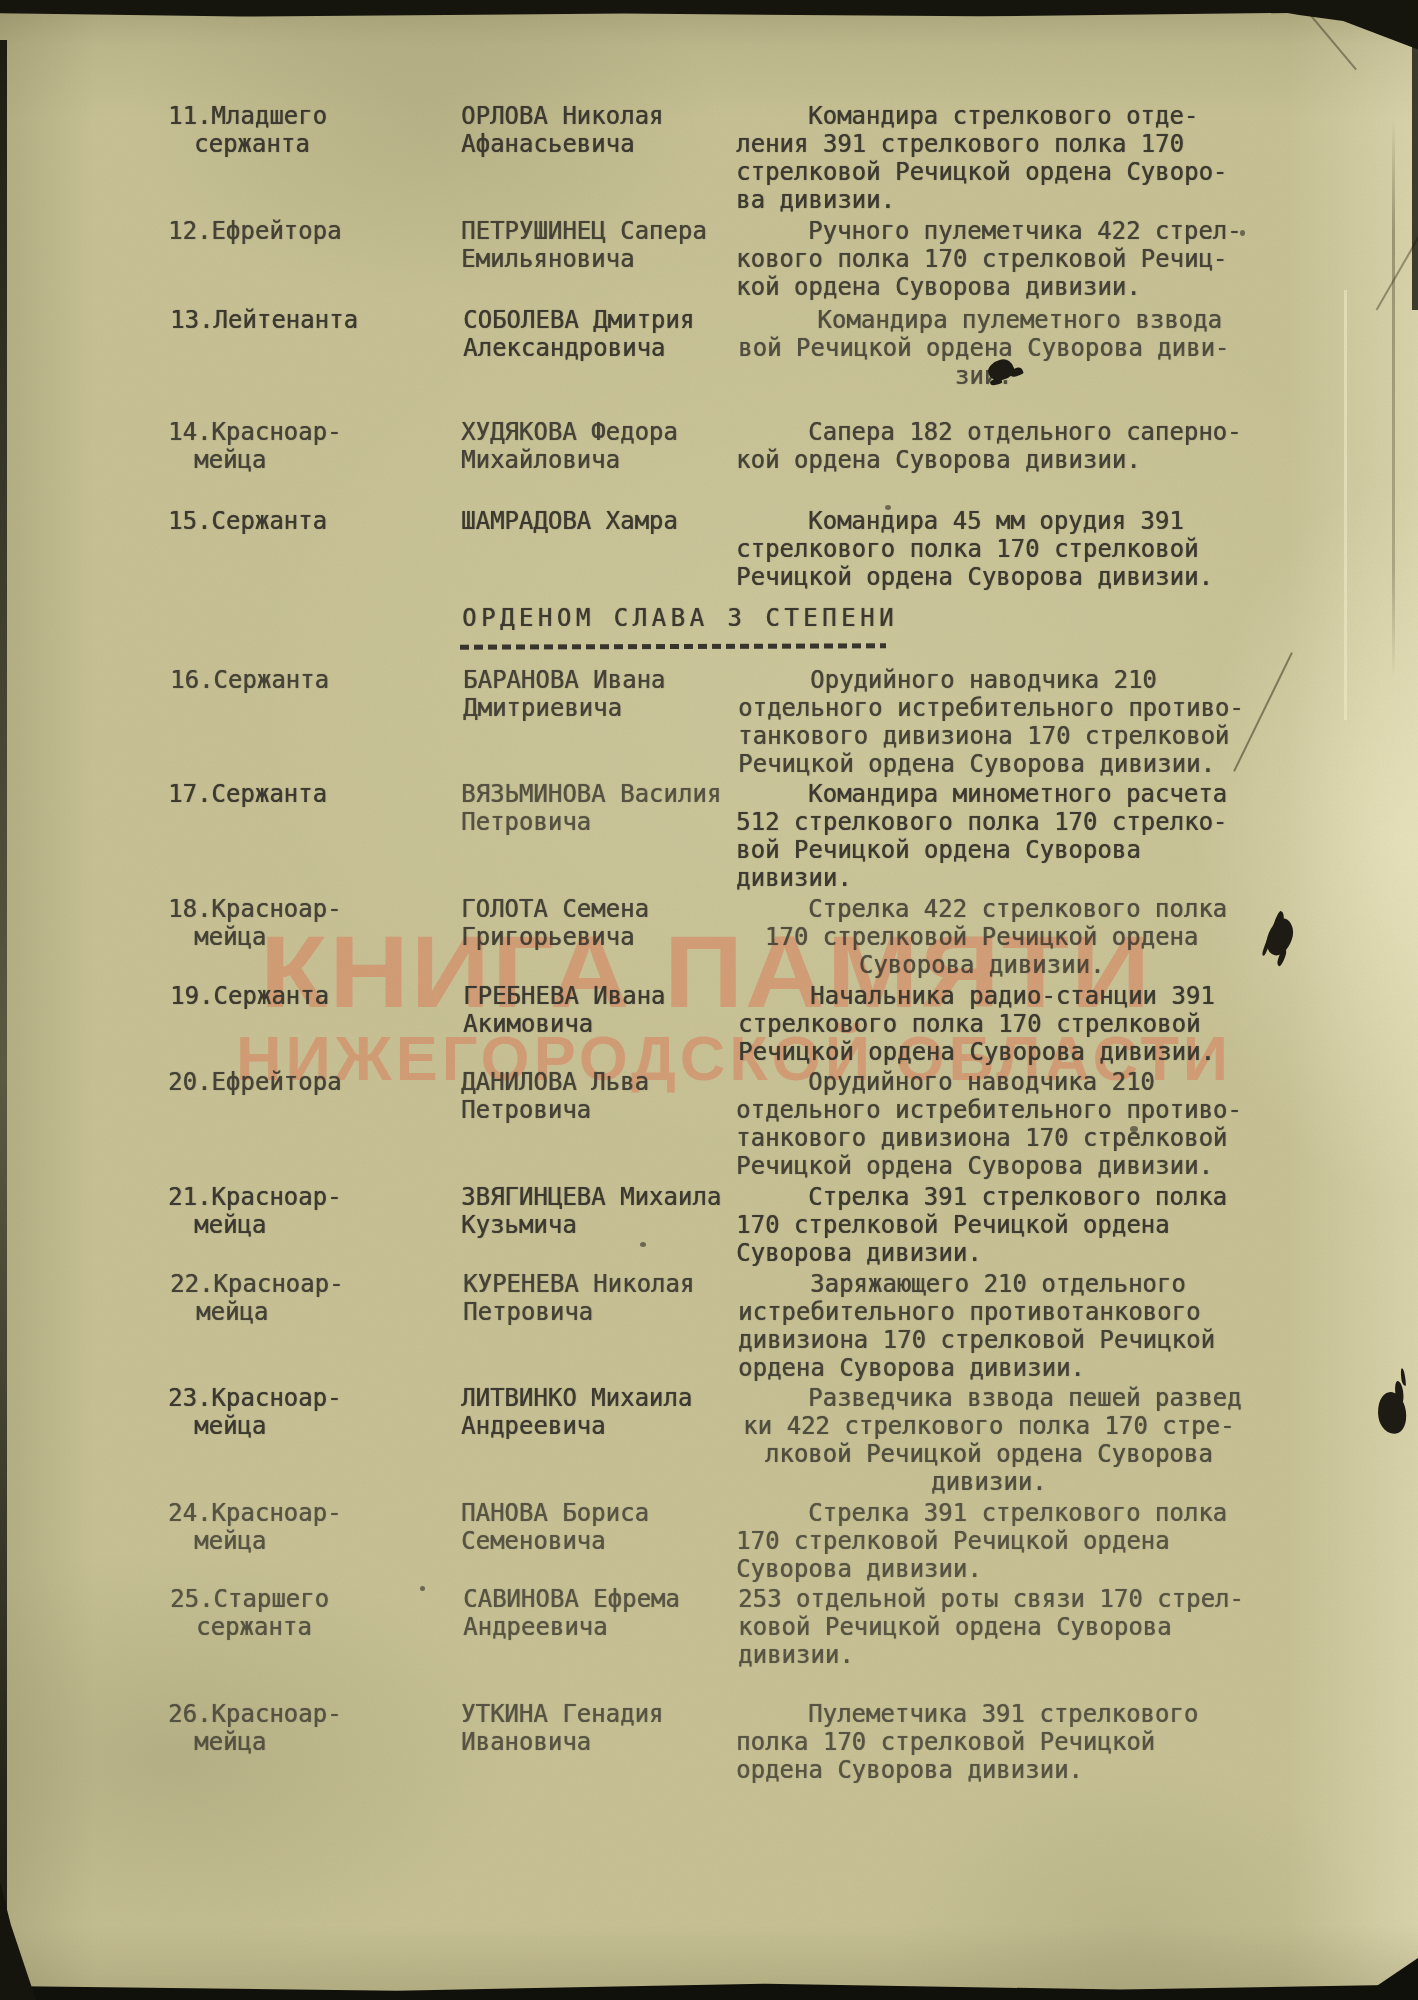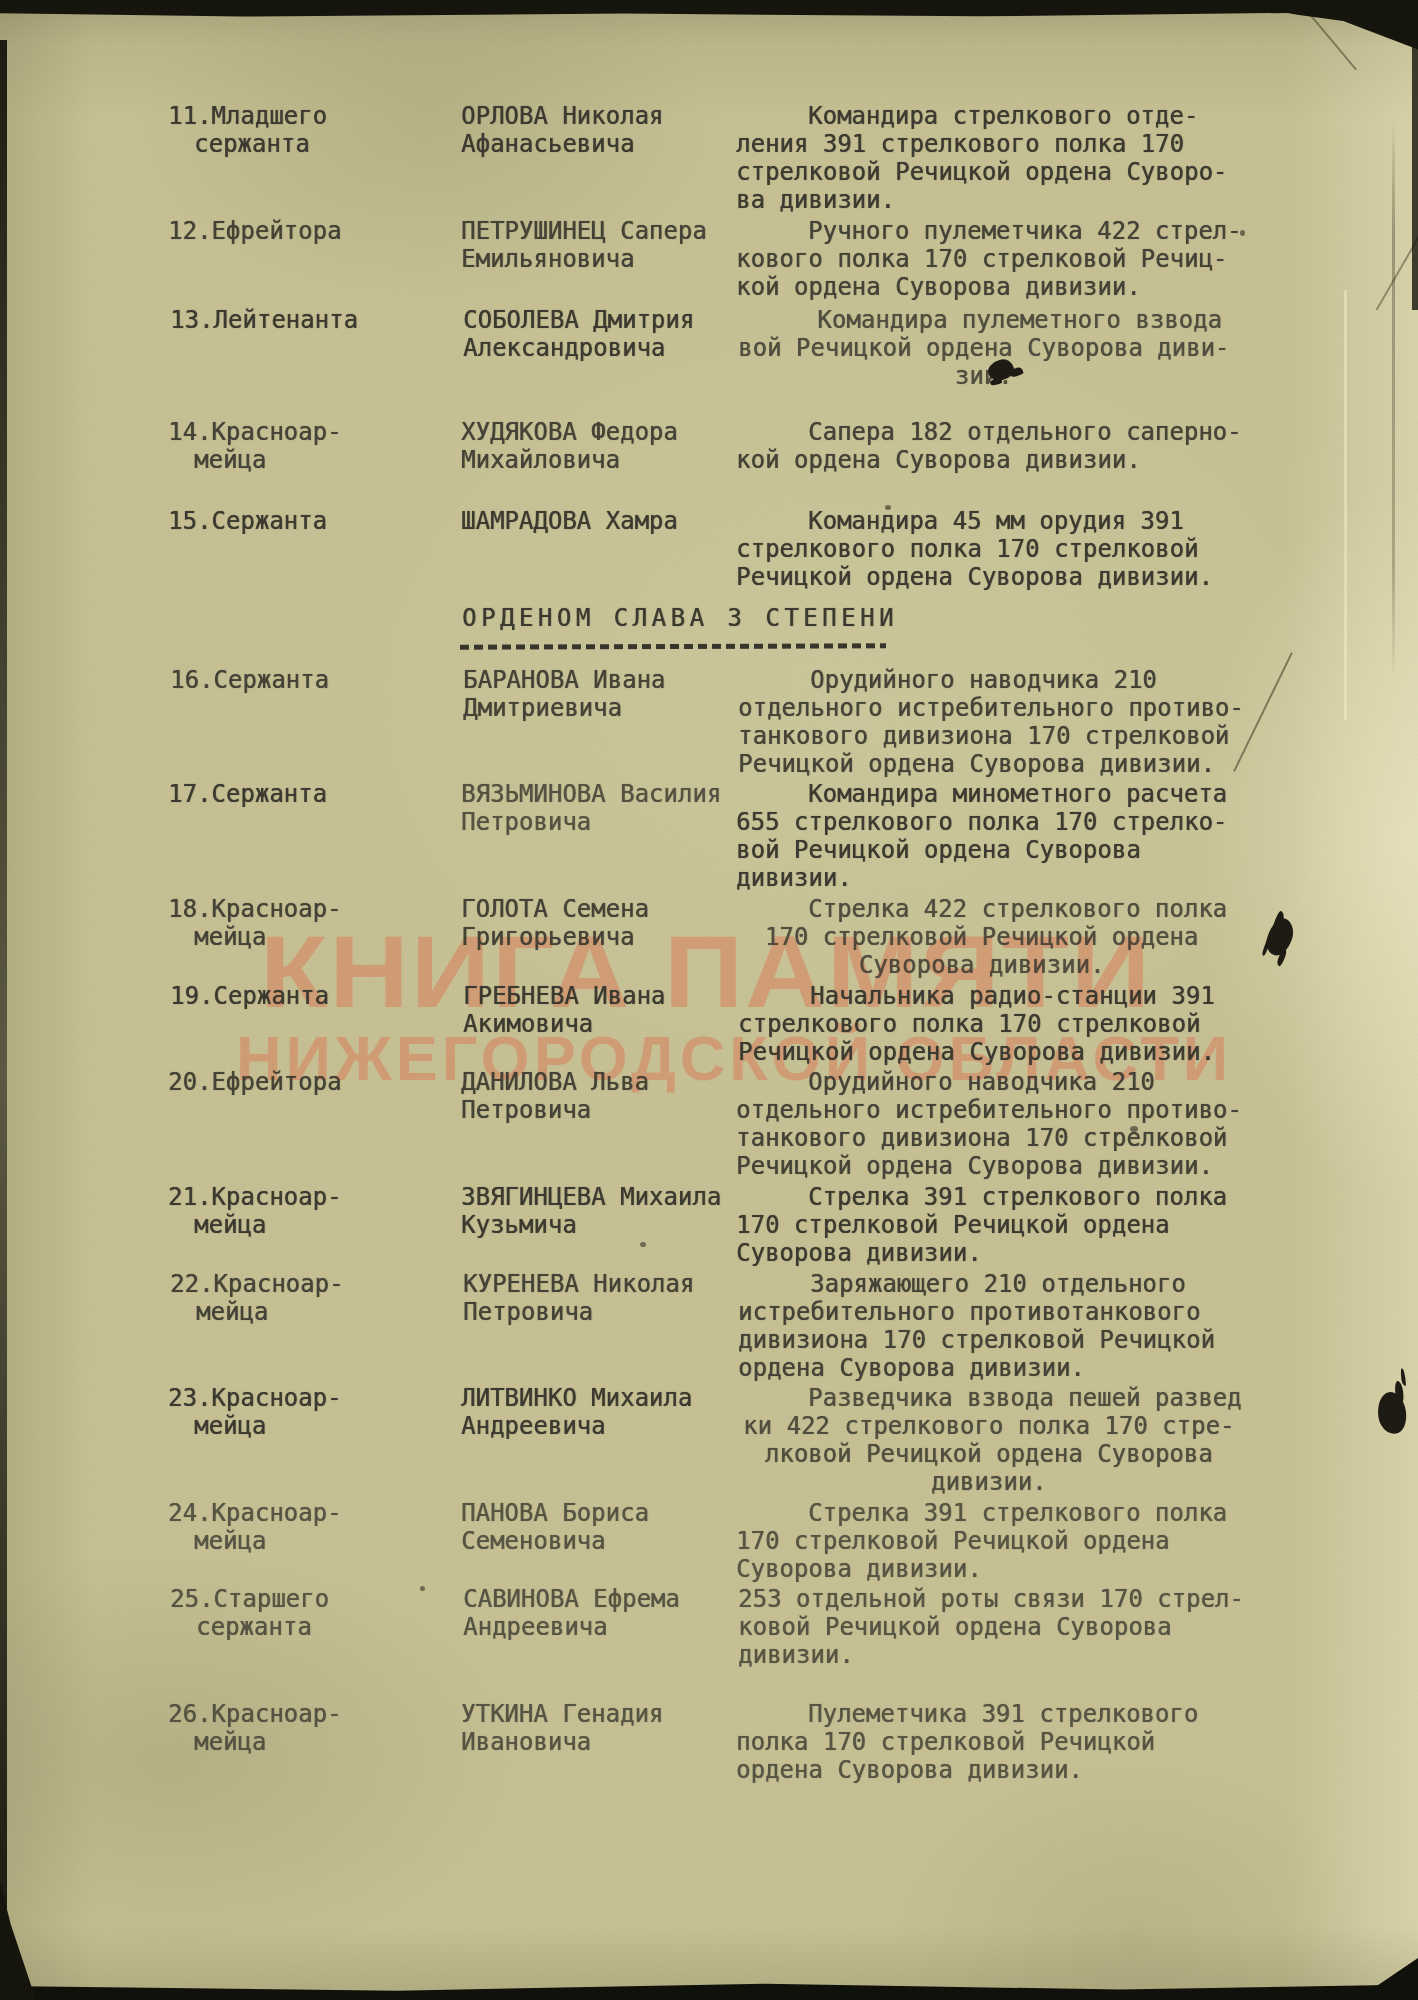--- a/index.html
+++ b/index.html
@@ -184,21 +184,21 @@
         <div class="entry-row" style="top: 780px;">
           <div class="cell rank-cell">
             <div class="line">17.Сержанта</div>
           </div>
           <div class="cell name-cell">
             <div class="line">ВЯЗЬМИНОВА Василия</div>
             <div class="line">Петровича</div>
           </div>
           <div class="cell desc-cell">
             <div class="line first">Командира минометного расчета</div>
-            <div class="line">655 стрелкового полка 170 стрелко-</div>
+            <div class="line">512 стрелкового полка 170 стрелко-</div>
             <div class="line">вой Речицкой ордена Суворова</div>
             <div class="line">дивизии.</div>
           </div>
         </div>
         <div class="entry-row" style="top: 895px;">
           <div class="cell rank-cell">
             <div class="line">18.Красноар-</div>
             <div class="line cont">мейца</div>
           </div>
           <div class="cell name-cell">

